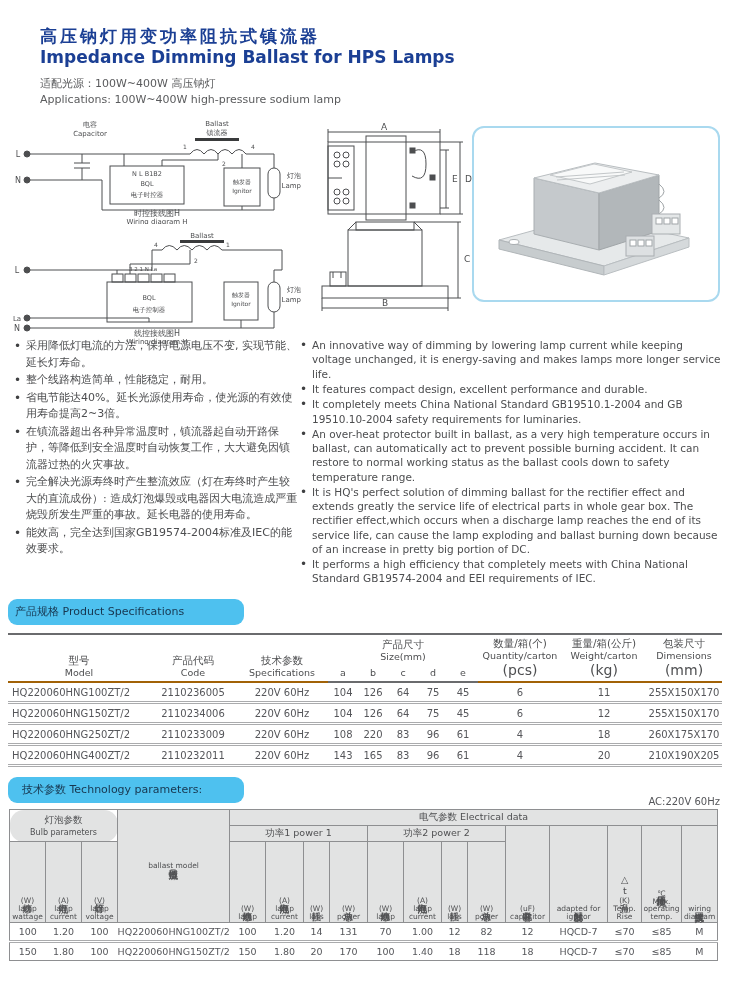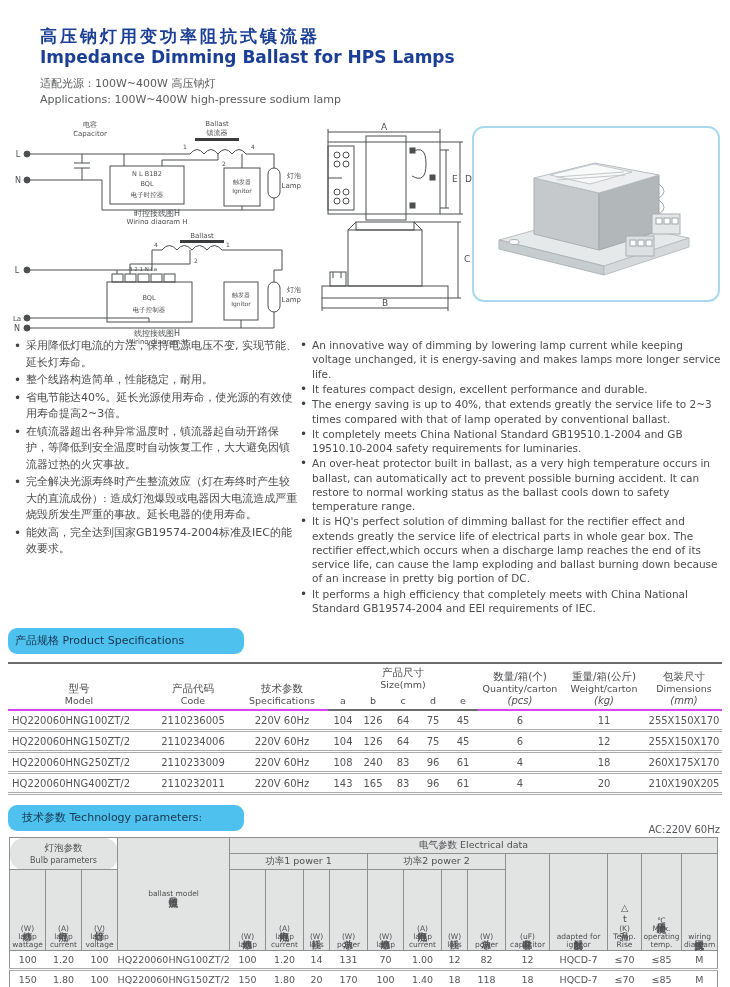--- a/index.html
+++ b/index.html
@@ -39,23 +39,23 @@
   .tab-row{position:relative;margin-top:10px;height:28px;}
   .tab-row .tab{position:absolute;left:8px;top:0;border-radius:9px;}
   .ac-note{position:absolute;right:10px;bottom:-2px;font-size:10px;color:#55565a;}
 
   
   table{border-collapse:collapse;table-layout:fixed;}
   .spec-table{width:714px;margin-left:8px;border-top:2px solid #6a6b6d;}
   .spec-table th{font-weight:normal;font-size:10px;color:#4e4f51;padding:2px 1px;line-height:1.25;vertical-align:bottom;}
   .spec-table .h-zh{display:block;font-size:10.5px;}
   .spec-table .h-en{display:block;font-size:9.5px;}
-  .spec-table .h-unit{display:block;font-size:10px;font-style:italic;}
+  .spec-table .h-unit{display:block;font-size:14px;}
   .spec-table thead tr.letters th{border-bottom:2px solid #6a6b6d;font-size:9.5px;padding-bottom:2px;}
-  .spec-table thead th[rowspan]{border-bottom:2px solid #d946ef;}
+  .spec-table thead th[rowspan]{border-bottom:2px solid #a16207;}
   .spec-table td{font-size:10px;text-align:center;padding:3.5px 1px;border-bottom:3px double #aaabad;color:#55565a;}
   .spec-table td:first-child{text-align:left;padding-left:4px;}
 
   
   .tech-table{width:708px;margin:4px 0 0 9px;border:1px solid #8e8f91;}
   .tech-table th{background:#e2e3e3;border:1px solid #8e8f91;font-weight:normal;
                  color:#4e4f51;padding:1px;vertical-align:middle;}
   .tech-table .grp{font-size:9.5px;height:13px;line-height:1.1;}
   .tech-table .bulb-grp{font-size:9.5px;line-height:1.2;border-radius:14px;}
   .tech-table .colhead{height:78px;}
@@ -247,21 +247,20 @@
         <li>采用降低灯电流的方法，保持电源电压不变, 实现节能、延长灯寿命。</li>
         <li>整个线路构造简单，性能稳定，耐用。</li>
         <li>省电节能达40%。延长光源使用寿命，使光源的有效使用寿命提高2~3倍。</li>
         <li>在镇流器超出各种异常温度时，镇流器起自动开路保护，等降低到安全温度时自动恢复工作，大大避免因镇流器过热的火灾事故。</li>
         <li>完全解决光源寿终时产生整流效应（灯在寿终时产生较大的直流成份）: 造成灯泡爆毁或电器因大电流造成严重烧毁所发生严重的事故。延长电器的使用寿命。</li>
         <li>能效高，完全达到国家GB19574-2004标准及IEC的能效要求。</li>
       </ul>
     <ul class="feat-en">
         <li>An innovative way of dimming by lowering lamp current while keeping voltage unchanged, it is energy-saving and makes lamps more longer service life.</li>
         <li>It features compact design, excellent performance and durable.</li>
-        <li>The energy saving is up to 40%, that extends greatly the service life to 2~3 times compared with that of lamp operated by conventional ballast.</li>
         <li>It completely meets China National Standard GB19510.1-2004 and GB 19510.10-2004 safety requirements for luminaries.</li>
         <li>An over-heat protector built in ballast, as a very high temperature occurs in ballast, can automatically act to prevent possible burning accident. It can restore to normal working status as the ballast cools down to safety temperature range.</li>
         <li>It is HQ's perfect solution of dimming ballast for the rectifier effect and extends greatly the service life of electrical parts in whole gear box. The rectifier effect,which occurs when a discharge lamp reaches the end of its service life, can cause the lamp exploding and ballast burning down because of an increase in pretty big portion of DC.</li>
         <li>It performs a high efficiency that completely meets with China National Standard GB19574-2004 and EEI requirements of IEC.</li>
       </ul>
   </div>
 
   <div class="tab spec-tab">产品规格 Product Specifications</div>
 
   <table class="spec-table">
@@ -345,21 +344,21 @@
           <td>45</td>
           <td>6</td>
           <td>12</td>
           <td>255X150X170</td>
         </tr>
         <tr>
           <td>HQ220060HNG250ZT/2</td>
           <td>2110233009</td>
           <td>220V 60Hz</td>
           <td>108</td>
-          <td>240</td>
+          <td>220</td>
           <td>83</td>
           <td>96</td>
           <td>61</td>
           <td>4</td>
           <td>18</td>
           <td>260X175X170</td>
         </tr>
         <tr>
           <td>HQ220060HNG400ZT/2</td>
           <td>2110232011</td>

